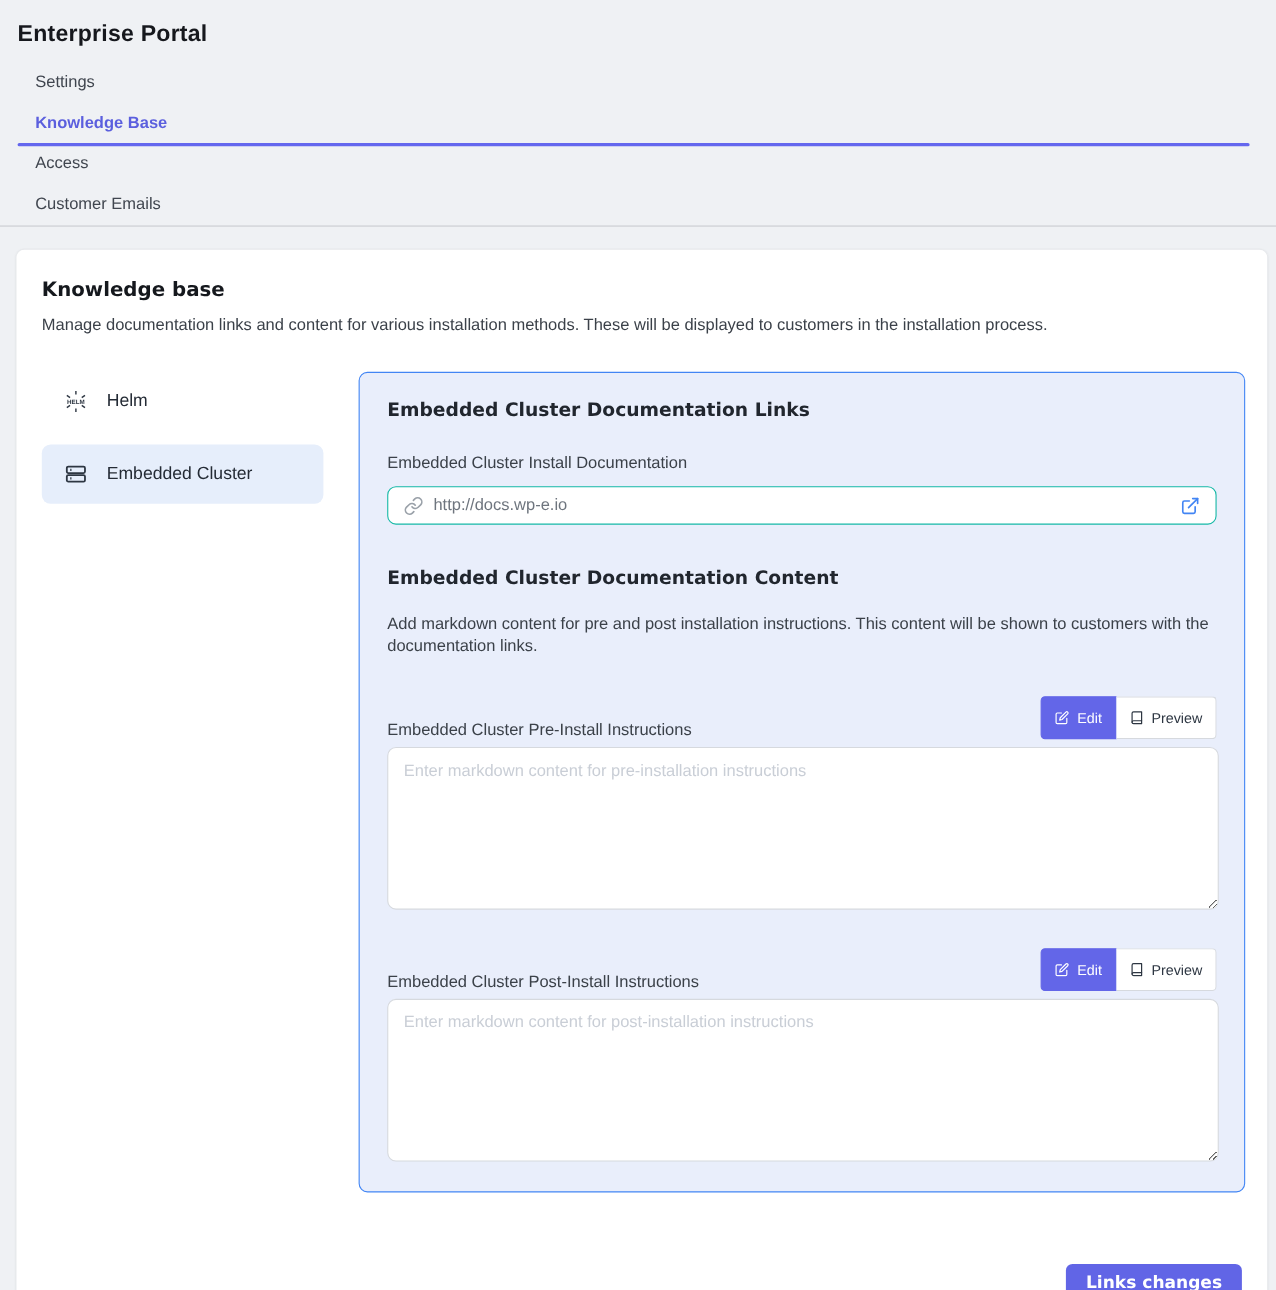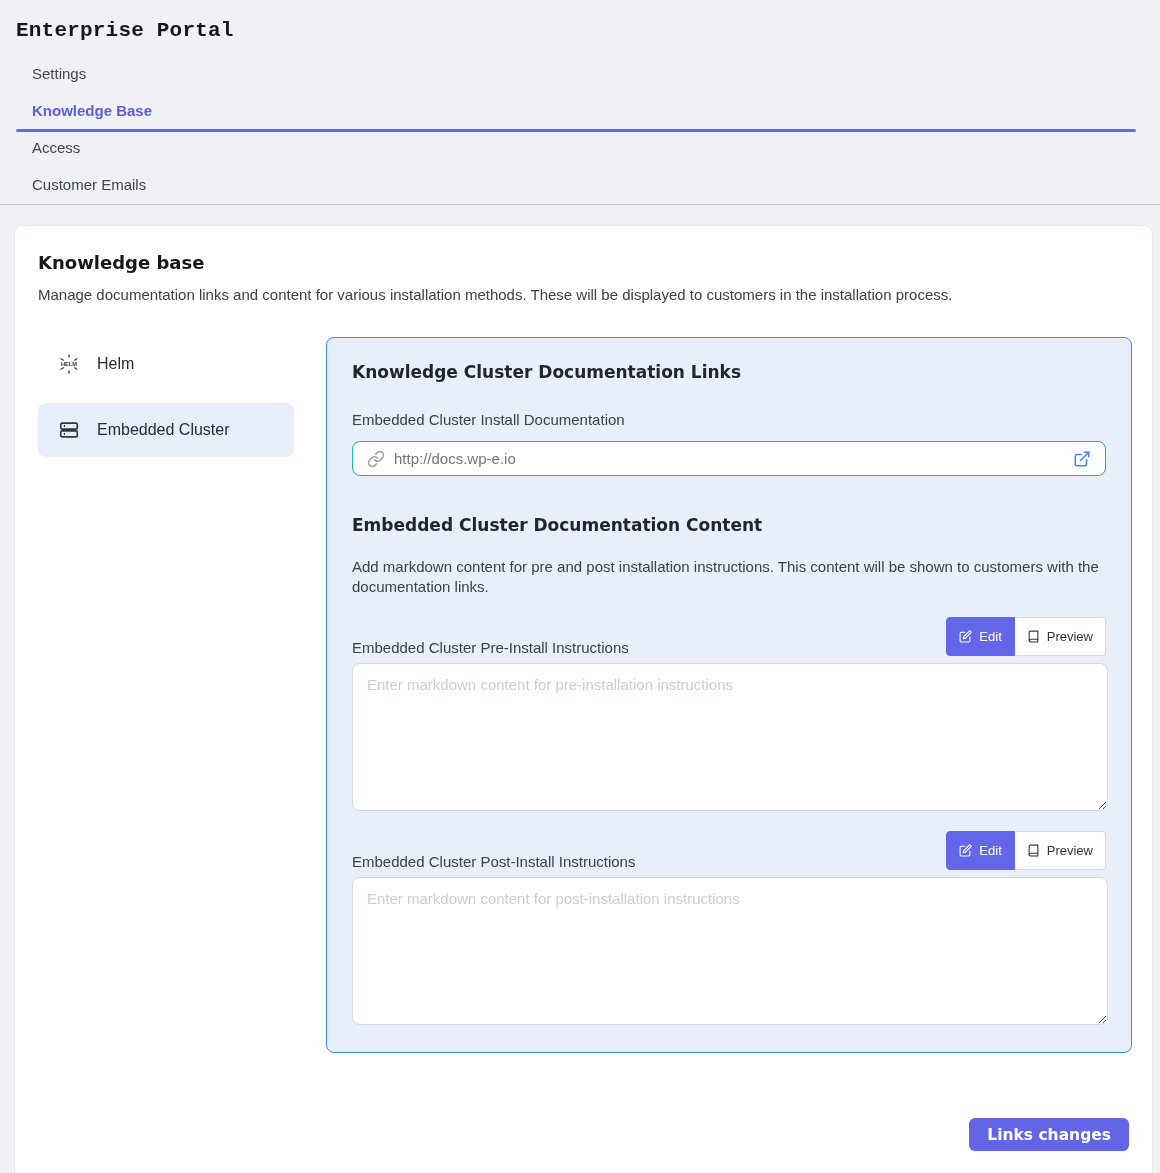--- a/index.html
+++ b/index.html
@@ -10,21 +10,21 @@
     color: #21262e;
   }
   
   .page-header { padding-top: 19px; }
   .page-title {
     margin-left: 16px;
     font-size: 21px;
     font-weight: 700;
     letter-spacing: .2px;
     color: #16181d;
-    font-family: Liberation Mono, monospace;
+    font-family: Liberation Sans, sans-serif;
   }
   .tabs-row {
     display: flex;
     margin-top: 14px;
     border-bottom: 1px solid #c9cbcf;
     padding: 0 16px;
     flex-direction: column;
   }
   .tab {
     padding: 9px 16px 11px 16px;
@@ -135,21 +135,21 @@
     color: #4285f4; padding: 0;
   }
   .content-heading { margin-top: 39px; }
   .content-desc {
     margin-top: 22px;
     font-size: 15px;
     line-height: 20px;
     color: #3b4149;
     max-width: 750px;
   }
-  .field-group { margin-top: 20px; }
+  .field-group { margin-top: 35px; }
   .field-head {
     display: flex;
     justify-content: space-between;
     align-items: flex-end;
   }
   .seg-control { display: flex; }
   .seg-btn {
     display: flex; align-items: center;
     height: 39px;
     padding: 0 12px;
@@ -245,21 +245,21 @@
             <rect x="3" y="13" width="18" height="6.5" rx="1.5"></rect>
             <line x1="6.4" y1="7.75" x2="7.6" y2="7.75" stroke-width="2.2"></line>
             <line x1="6.4" y1="16.25" x2="7.6" y2="16.25" stroke-width="2.2"></line>
           </svg>
         </span>
         <span class="m-label">Embedded Cluster</span>
       </div>
     </div>
 
     <div class="panel">
-      <h3>Knowledge Cluster Documentation Links</h3>
+      <h3>Embedded Cluster Documentation Links</h3>
 
       <div class="field-label link-field-label">Embedded Cluster Install Documentation</div>
       <div class="url-input-wrap">
         <svg class="link-glyph" width="18" height="18" viewBox="0 0 24 24" fill="none" stroke="currentColor" stroke-width="2" stroke-linecap="round" stroke-linejoin="round">
           <path d="M10 13a5 5 0 0 0 7.54.54l3-3a5 5 0 0 0-7.07-7.07l-1.72 1.71"></path>
           <path d="M14 11a5 5 0 0 0-7.54-.54l-3 3a5 5 0 0 0 7.07 7.07l1.71-1.71"></path>
         </svg>
         <input class="url-input" type="text" value="http://docs.wp-e.io" style="">
         <button class="external-btn">
           <svg width="18" height="18" viewBox="0 0 24 24" fill="none" stroke="currentColor" stroke-width="2" stroke-linecap="round" stroke-linejoin="round">

